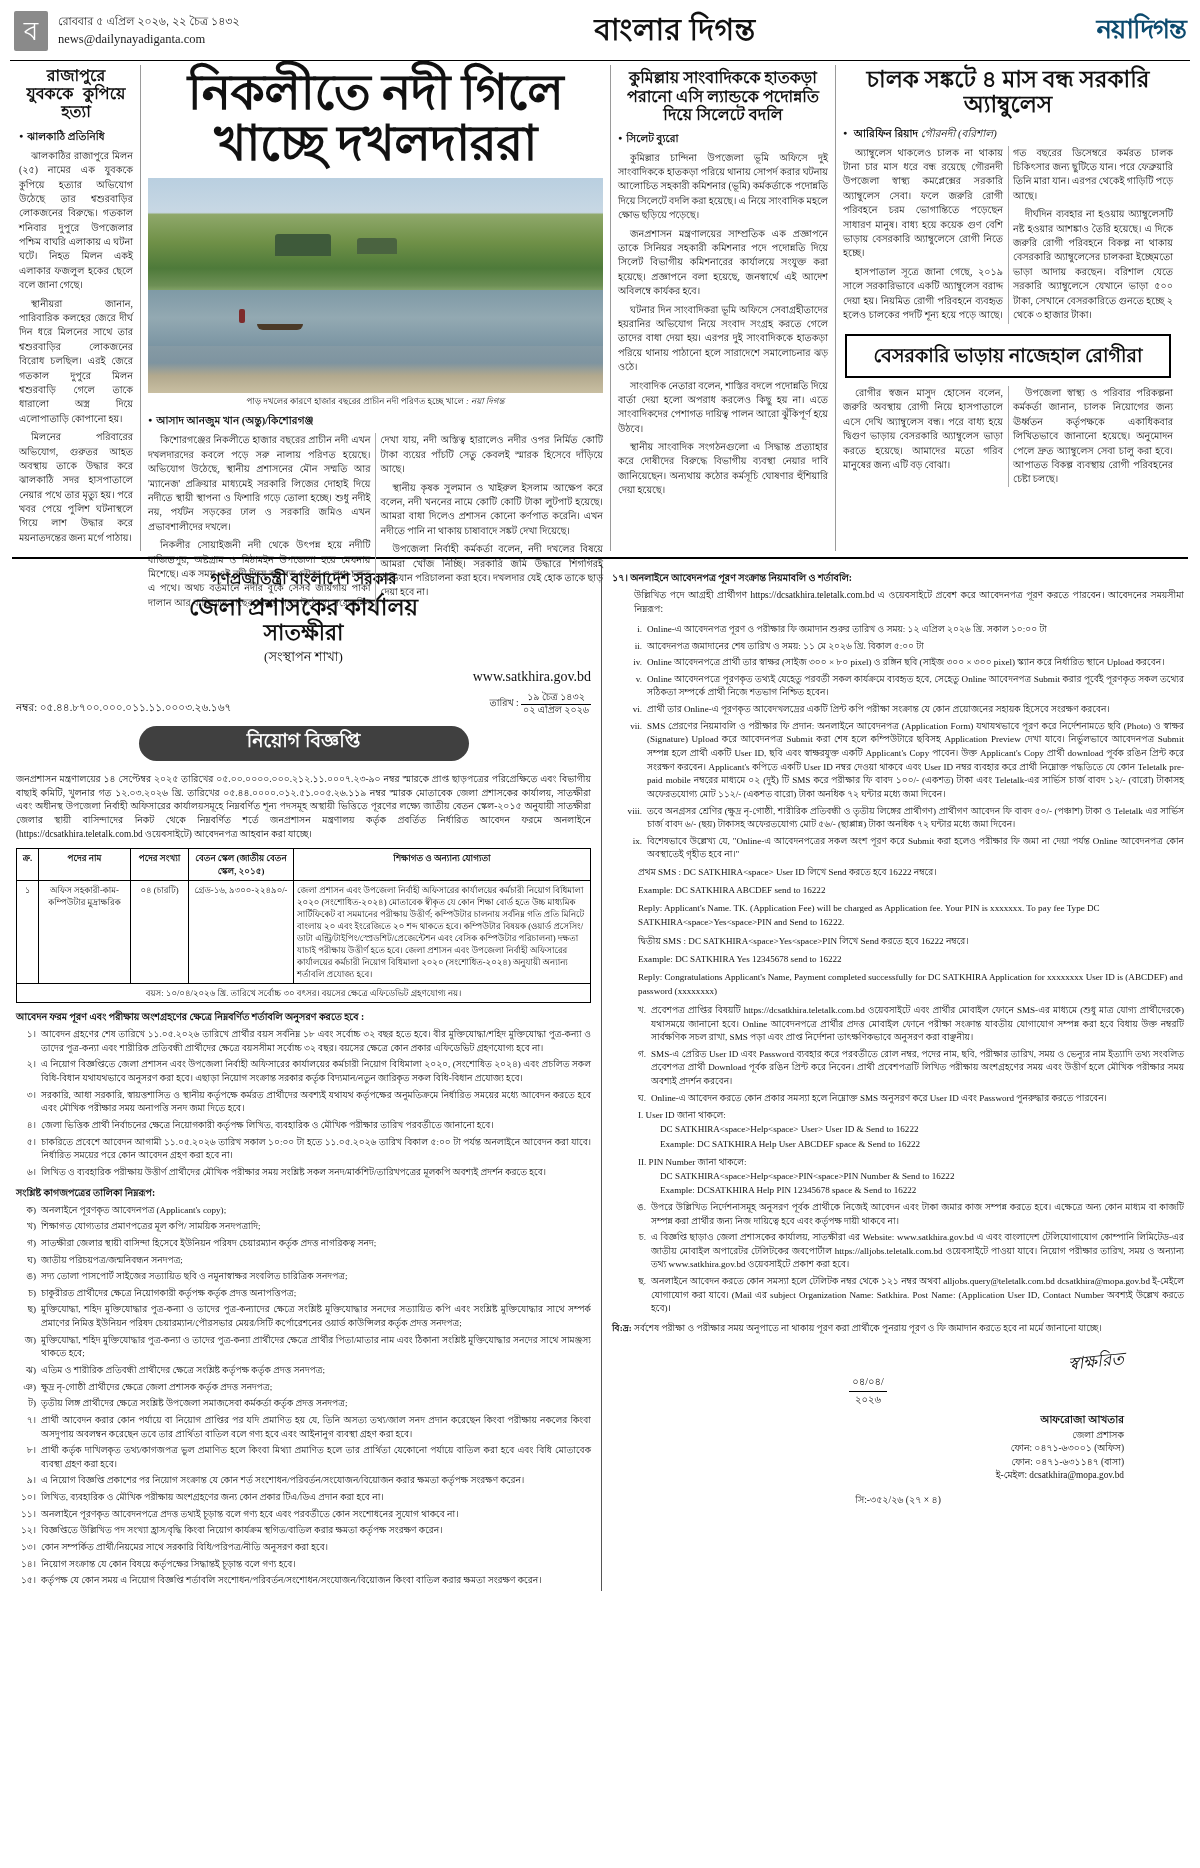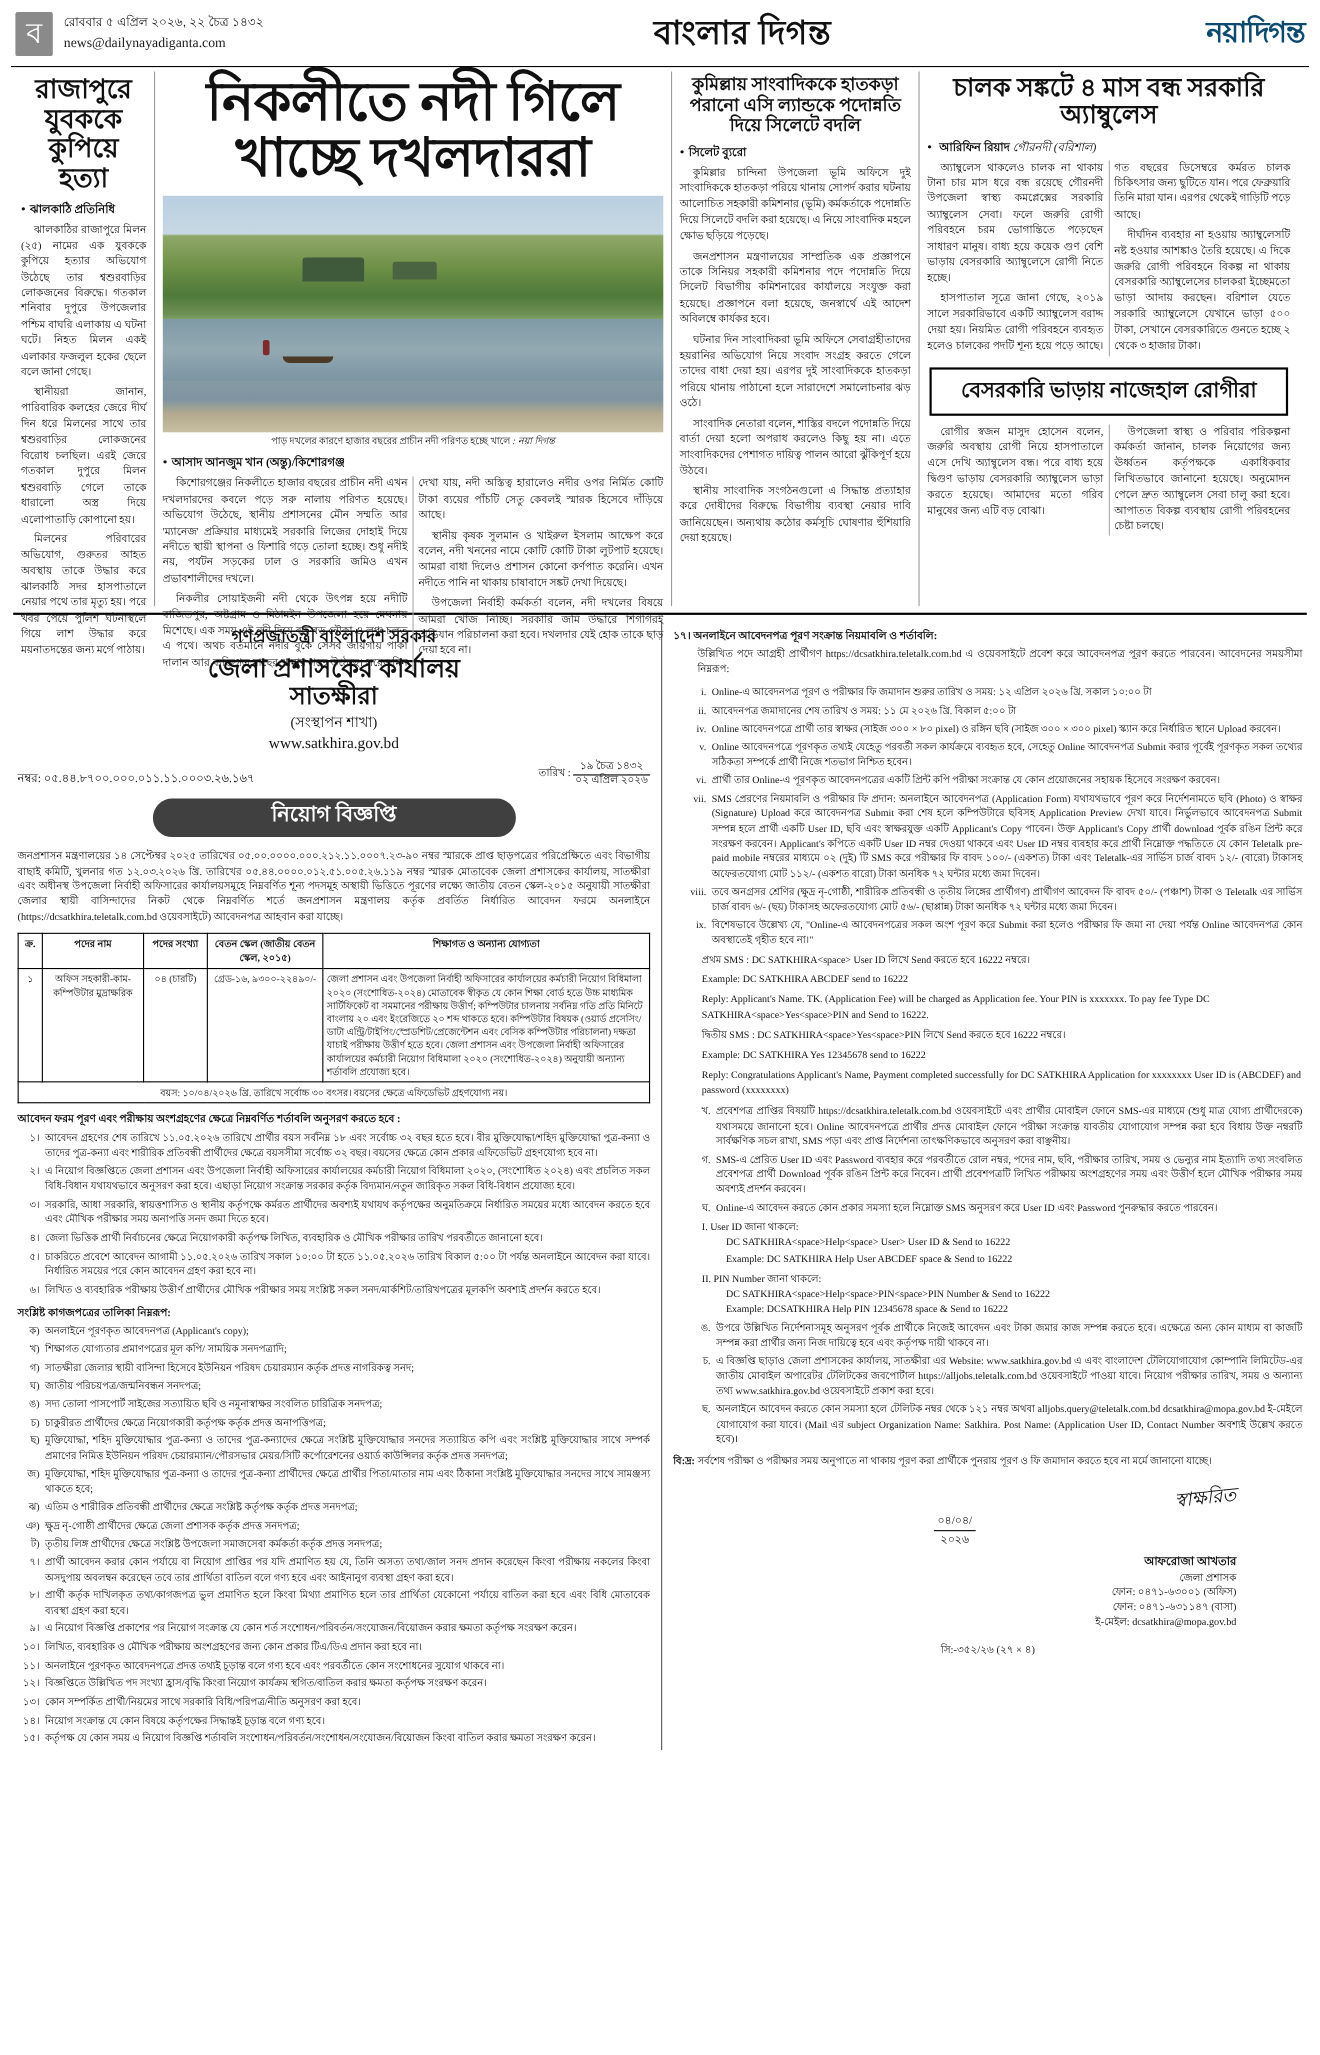--- a/index.html
+++ b/index.html
@@ -41,22 +41,22 @@
   
   .news { display:flex; padding:4px 12px 0 12px; gap:0; height:490px; }
   .ncol { padding:0 7px; position:relative; }
   .ncol + .ncol { border-left:1px solid #9a9a9a; }
   .c1 { width:128px; flex:0 0 128px; }
   .c2 { width:470px; flex:0 0 470px; }
   .c3 { width:225px; flex:0 0 225px; }
   .c4 { width:345px; flex:0 0 345px; }
 
   h1.lead {
-    font-size:24px; line-height:1.12; text-align:center; margin:4px 0 6px;
-    font-weight:bold; font-family:Liberation Serif, serif;
+    font-size:16px; line-height:1.12; text-align:center; margin:4px 0 6px;
+    font-weight:bold; font-family:Liberation Mono, monospace;
   }
   h1.mega {
     font-size:49px; line-height:1.05; text-align:center; margin:2px 0 8px;
     font-weight:bold; letter-spacing:-.5px;
   }
   h1.mid { font-size:16px; line-height:1.16; text-align:center; margin:4px 0 6px; font-weight:bold;}
   h1.r2 { font-size:23px; line-height:1.1; text-align:center; margin:2px 0 8px; font-weight:bold;}
 
   .byline { font-size:10.5px; font-weight:bold; margin:4px 0 3px; }
   .byline::before { content:"\25CF"; font-size:7px; vertical-align:2px; margin-right:4px; }
@@ -92,21 +92,21 @@
   
   .notice { margin:6px 12px 0 12px; border-top:2px solid #000; padding-top:6px; }
   .notice-inner { display:flex; }
   .nl { width:590px; flex:0 0 590px; padding:0 10px 0 4px; border-right:1px solid #555; }
   .nr { flex:1; padding:0 4px 0 10px; }
 
   .govt-l1 { text-align:center; font-size:15.5px; font-weight:bold; margin-top:2px; }
   .govt-l2 { text-align:center; font-size:23px; font-weight:bold; line-height:1.12; margin-top:2px; }
   .govt-l3 { text-align:center; font-size:22px; font-weight:bold; line-height:1.1; }
   .govt-l4 { text-align:center; font-size:13px; margin-top:2px; }
-  .govt-web { text-align:center; font-size:14px; font-family:"Liberation Serif", serif; margin-top:1px; }
+  .govt-web { text-align:right; font-size:14px; font-family:"Liberation Serif", serif; margin-top:1px; }
 
   .memo-row { display:flex; justify-content:space-between; align-items:flex-end; font-size:10.5px; margin-top:7px; }
   .memo-date { text-align:center; font-size:9.5px; line-height:1.25; }
   .memo-date .lbl { display:inline-block; vertical-align:middle; }
   .memo-date .frac { display:inline-block; vertical-align:middle; }
   .memo-date .frac .top { border-bottom:1px solid #000; padding:0 2px; }
   .memo-date .frac .bot { padding:0 2px; }
 
   .title-pill {
     margin:9px auto 12px; background:#404040; color:#fff; border-radius:22px;
@@ -424,21 +424,21 @@
           <li>
               <span class="mk">iv.</span>
               <span class="tx">Online আবেদনপত্রে প্রার্থী তার স্বাক্ষর (সাইজ ৩০০ × ৮০ pixel) ও রঙ্গিন ছবি (সাইজ ৩০০ × ৩০০ pixel) স্ক্যান করে নির্ধারিত স্থানে Upload করবেন।</span>
             </li>
           <li>
               <span class="mk">v.</span>
               <span class="tx">Online আবেদনপত্রে পূরণকৃত তথ্যই যেহেতু পরবর্তী সকল কার্যক্রমে ব্যবহৃত হবে, সেহেতু Online আবেদনপত্র Submit করার পূর্বেই পূরণকৃত সকল তথ্যের সঠিকতা সম্পর্কে প্রার্থী নিজে শতভাগ নিশ্চিত হবেন।</span>
             </li>
           <li>
               <span class="mk">vi.</span>
-              <span class="tx">প্রার্থী তার Online-এ পূরণকৃত আবেদনপত্রের একটি প্রিন্ট কপি পরীক্ষা সংক্রান্ত যে কোন প্রয়োজনের সহায়ক হিসেবে সংরক্ষণ করবেন।</span>
+              <span class="tx">প্রার্থী তার Online-এ পূরণকৃত আবেদখলদ্রের একটি প্রিন্ট কপি পরীক্ষা সংক্রান্ত যে কোন প্রয়োজনের সহায়ক হিসেবে সংরক্ষণ করবেন।</span>
             </li>
           <li>
               <span class="mk">vii.</span>
               <span class="tx">SMS প্রেরণের নিয়মাবলি ও পরীক্ষার ফি প্রদান: অনলাইনে আবেদনপত্র (Application Form) যথাযথভাবে পূরণ করে নির্দেশনামতে ছবি (Photo) ও স্বাক্ষর (Signature) Upload করে আবেদনপত্র Submit করা শেষ হলে কম্পিউটারে ছবিসহ Application Preview দেখা যাবে। নির্ভুলভাবে আবেদনপত্র Submit সম্পন্ন হলে প্রার্থী একটি User ID, ছবি এবং স্বাক্ষরযুক্ত একটি Applicant's Copy পাবেন। উক্ত Applicant's Copy প্রার্থী download পূর্বক রঙিন প্রিন্ট করে সংরক্ষণ করবেন। Applicant's কপিতে একটি User ID নম্বর দেওয়া থাকবে এবং User ID নম্বর ব্যবহার করে প্রার্থী নিম্নোক্ত পদ্ধতিতে যে কোন Teletalk pre-paid mobile নম্বরের মাধ্যমে ০২ (দুই) টি SMS করে পরীক্ষার ফি বাবদ ১০০/- (একশত) টাকা এবং Teletalk-এর সার্ভিস চার্জ বাবদ ১২/- (বারো) টাকাসহ অফেরতযোগ্য মোট ১১২/- (একশত বারো) টাকা অনধিক ৭২ ঘন্টার মধ্যে জমা দিবেন।</span>
             </li>
           <li>
               <span class="mk">viii.</span>
               <span class="tx">তবে অনগ্রসর শ্রেণির (ক্ষুদ্র নৃ-গোষ্ঠী, শারীরিক প্রতিবন্ধী ও তৃতীয় লিঙ্গের প্রার্থীগণ) প্রার্থীগণ আবেদন ফি বাবদ ৫০/- (পঞ্চাশ) টাকা ও Teletalk এর সার্ভিস চার্জ বাবদ ৬/- (ছয়) টাকাসহ অফেরতযোগ্য মোট ৫৬/- (ছাপ্পান্ন) টাকা অনধিক ৭২ ঘন্টার মধ্যে জমা দিবেন।</span>
             </li>
           <li>

